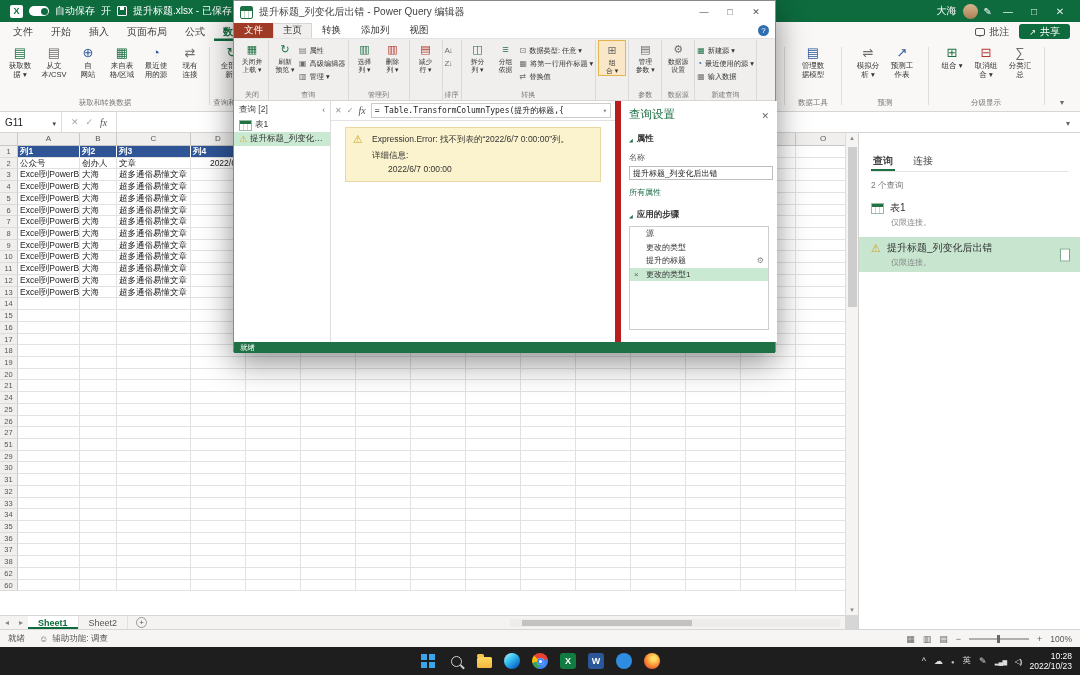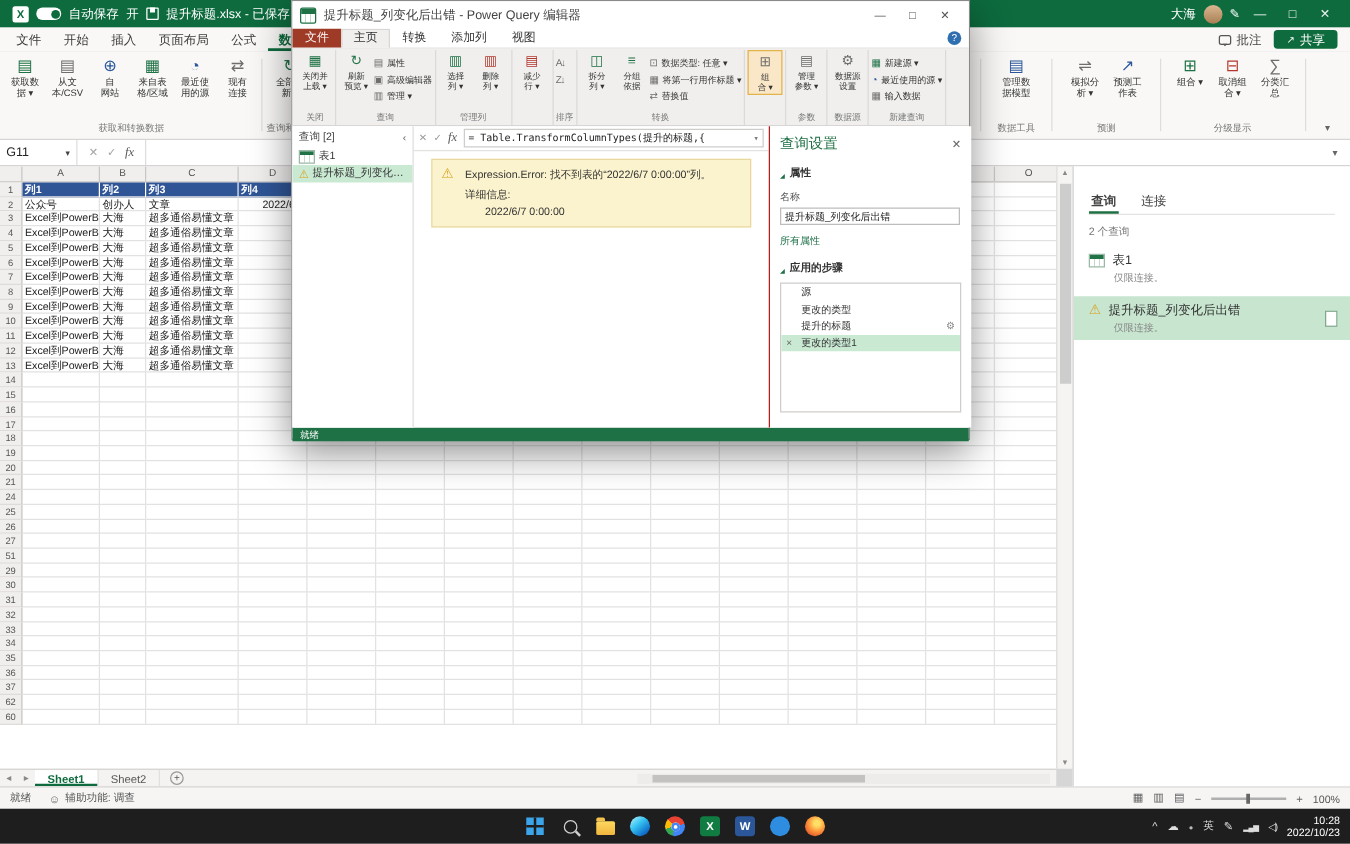--- a/index.html
+++ b/index.html
@@ -142,21 +142,21 @@
 .pq-main{position:absolute;left:97px;top:0;width:284px;height:100%}
 .pq-fbar{height:20px;display:flex;align-items:center;border-bottom:1px solid #E4E2E0;padding:0 4px;gap:5px}
 .pq-fbtns{color:#999;font-size:8px;display:flex;gap:5px;align-items:center}
 .pq-finput{flex:1;height:15px;border:1px solid #CFCDCB;background:#fff;font-family:"DejaVu Sans Mono","Liberation Mono",monospace;font-size:8px;line-height:13px;padding:0 3px;white-space:nowrap;overflow:hidden;display:flex;justify-content:space-between;align-items:center}
 .pq-finput .cd::before{color:#666}
 .pq-error{position:absolute;left:14px;top:26px;width:256px;background:#FBF3CD;border:1px solid #E9D9A0;padding:6px 8px 7px 26px}
 .pq-error .wi{position:absolute;left:7px;top:6px;font-size:11px}
 .pq-error .l1{font-size:8.5px;color:#333}
 .pq-error .l2{font-size:8.5px;color:#333;margin-top:4px}
 .pq-error .l3{font-size:8.5px;color:#333;margin-top:2px;padding-left:16px}
-.pq-set{position:absolute;left:381px;top:0;width:162px;height:100%;border-left:1px solid #b91c1c;background:#fff}
+.pq-set{position:absolute;left:381px;top:0;width:162px;height:100%;border-left:6px solid #b91c1c;background:#fff}
 .pq-set-h{display:flex;align-items:center;justify-content:space-between;padding:6px 8px 0;font-size:11.5px;color:#1E6F42}
 .pq-set-h .xx::before{color:#666;font-size:9px}
 .pq-sec{display:flex;gap:4px;align-items:center;font-size:8.5px;font-weight:bold;color:#333;padding:0 8px;margin-top:11px}
 .tri::before{content:'◢';font-size:5px;color:#1E7145}
 .pq-namelabel{font-size:8px;color:#555;padding:0 8px;margin-top:7px}
 .pq-nameinput{display:block;margin:3px 8px 0;width:144px;height:14px;border:1px solid #BFBDBB;background:#fff;font-size:8px;padding:0 3px;font-family:inherit;color:#222}
 .pq-allprops{font-size:8px;color:#1E7048;padding:0 8px;margin-top:7px}
 .pq-steps{margin:5px 8px 0;border:1px solid #CFCDCB;background:#fff;height:104px;overflow:hidden;font-size:8px}
 .pq-step{height:13.5px;display:flex;align-items:center;padding:0 4px 0 16px;position:relative;color:#333}
 .pq-step .del{position:absolute;left:4px;color:#666}
@@ -991,20 +991,38 @@
           <div class="cell" style="width: 55px;"></div>
           <div class="cell" style="width: 55px;"></div>
           <div class="cell" style="width: 55px;"></div>
           <div class="cell" style="width: 55px;"></div>
           <div class="cell" style="width: 55px;"></div>
           <div class="cell" style="width: 55px;"></div>
           <div class="cell" style="width: 55px;"></div>
           <div class="cell" style="width: 55px;"></div>
         </div>
         <div class="grow">
+          <div class="rh">38</div>
+          <div class="cell" style="width: 62px;"></div>
+          <div class="cell" style="width: 37px;"></div>
+          <div class="cell" style="width: 74px;"></div>
+          <div class="cell" style="width: 55px;"></div>
+          <div class="cell" style="width: 55px;"></div>
+          <div class="cell" style="width: 55px;"></div>
+          <div class="cell" style="width: 55px;"></div>
+          <div class="cell" style="width: 55px;"></div>
+          <div class="cell" style="width: 55px;"></div>
+          <div class="cell" style="width: 55px;"></div>
+          <div class="cell" style="width: 55px;"></div>
+          <div class="cell" style="width: 55px;"></div>
+          <div class="cell" style="width: 55px;"></div>
+          <div class="cell" style="width: 55px;"></div>
+          <div class="cell" style="width: 55px;"></div>
+        </div>
+        <div class="grow">
           <div class="rh">62</div>
           <div class="cell" style="width: 62px;"></div>
           <div class="cell" style="width: 37px;"></div>
           <div class="cell" style="width: 74px;"></div>
           <div class="cell" style="width: 55px;"></div>
           <div class="cell" style="width: 55px;"></div>
           <div class="cell" style="width: 55px;"></div>
           <div class="cell" style="width: 55px;"></div>
           <div class="cell" style="width: 55px;"></div>
           <div class="cell" style="width: 55px;"></div>

